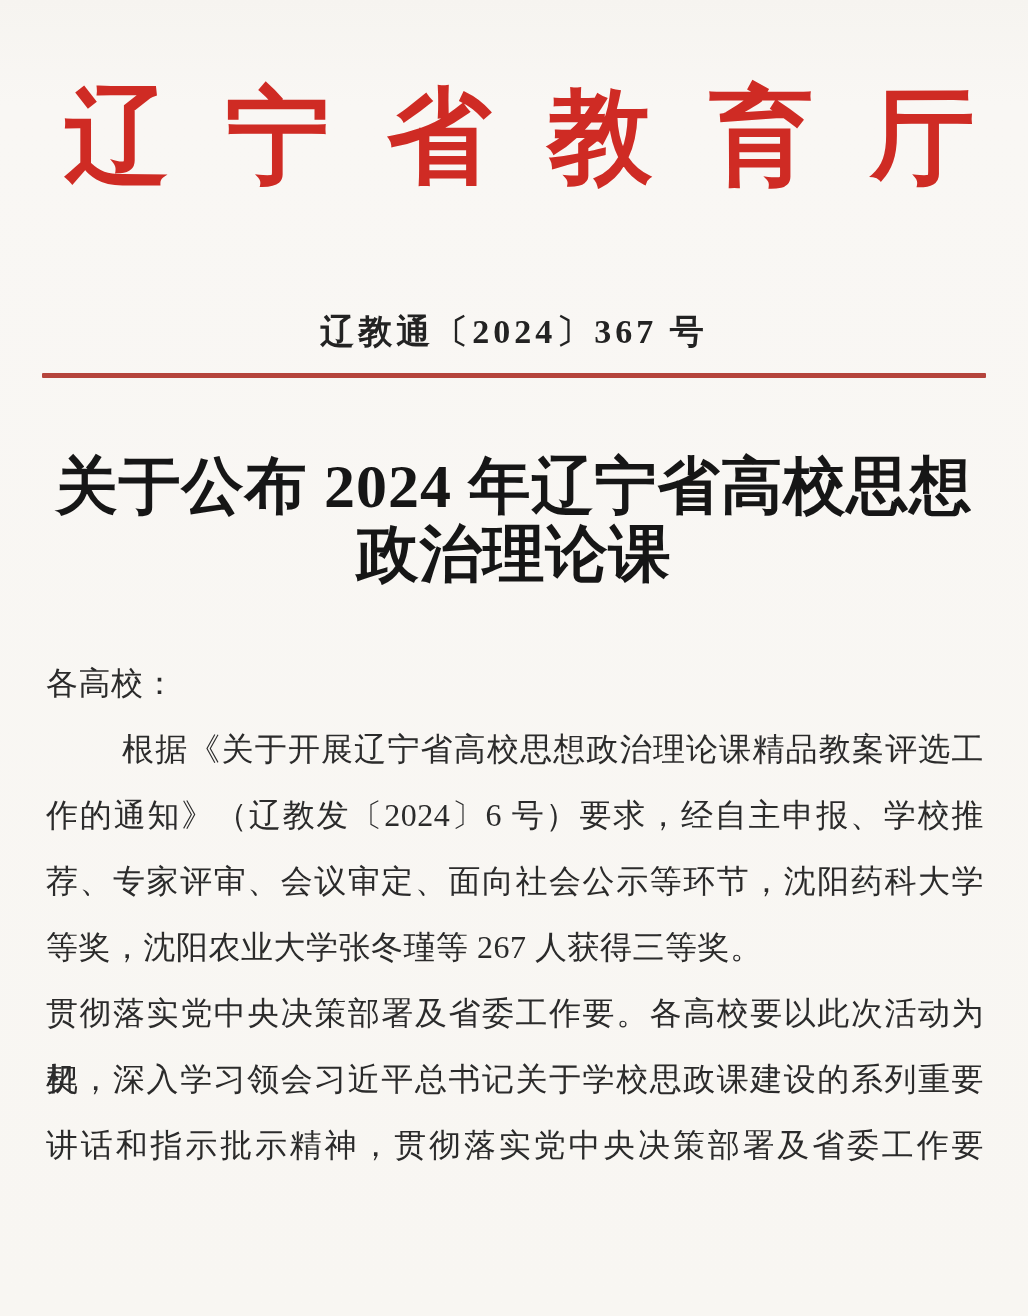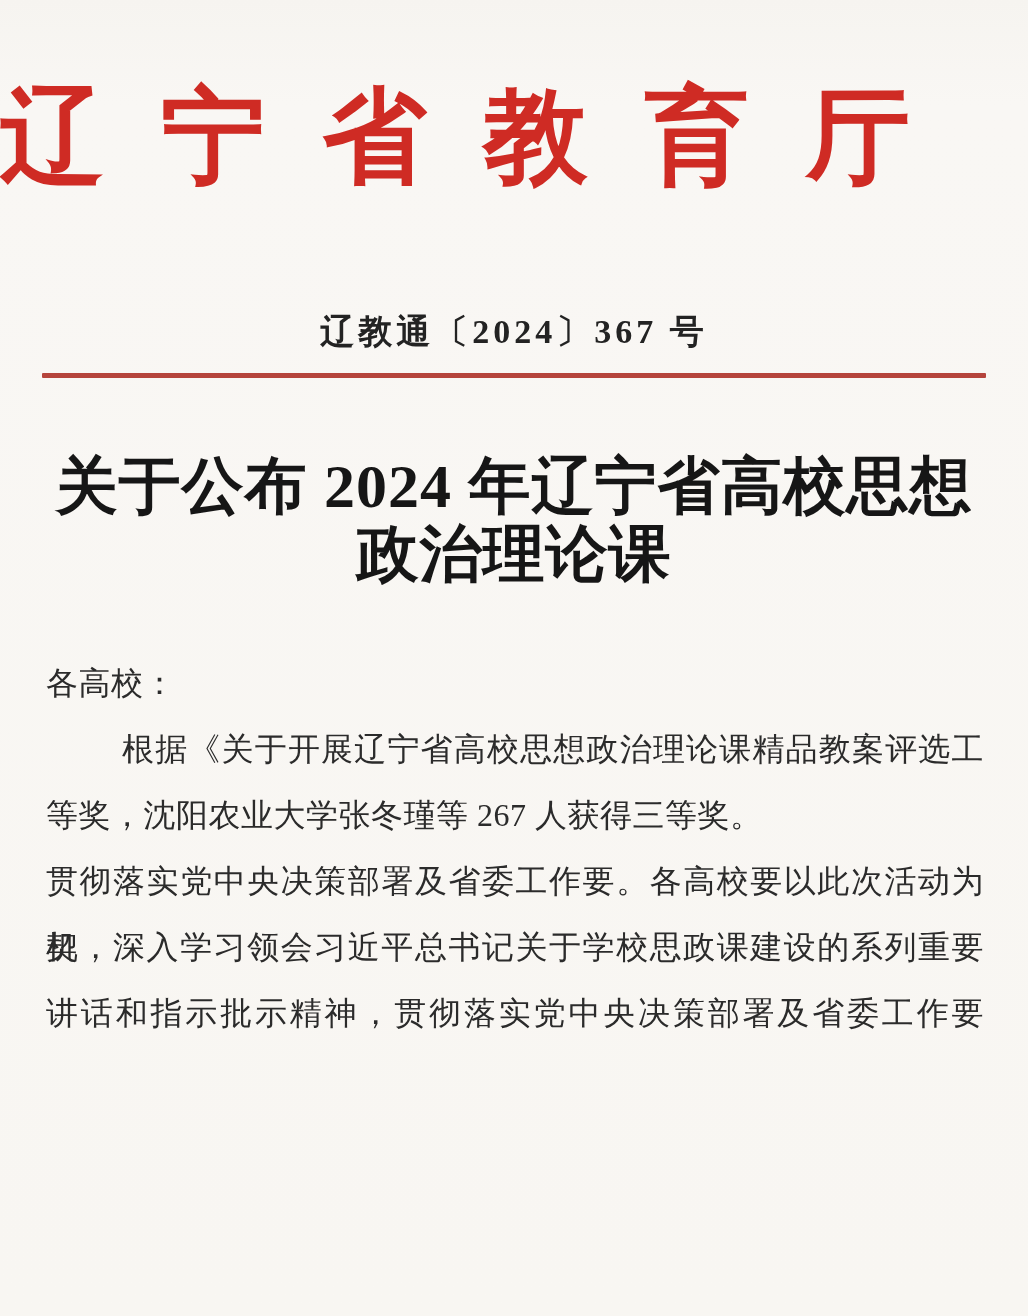--- a/index.html
+++ b/index.html
@@ -15,26 +15,27 @@
     margin: 0 auto;
     background: var(--paper, #f8f6f2);
     background-image: linear-gradient(180deg, #f6f4f0 0%, #f9f7f4 8%, #f8f6f2 100%);
     overflow: hidden;
     box-sizing: border-box;
   }
   .agency-title {
     margin: 0;
     padding-top: 82px;
     display: flex;
-    justify-content: flex-start;
+    justify-content: center;
     color: var(--header-red, #cf2b24);
     font-weight: 700;
     font-size: 104px;
     line-height: 1.05;
     white-space: nowrap;
+    padding-left: 11px;
   }
   .agency-title .agency-text {
     letter-spacing: 0.55em;
     margin-right: -0.55em;
     text-indent: 0;
   }
   .doc-number {
     margin-top: 122px;
     text-align: center;
     font-size: 34px;
@@ -98,20 +99,22 @@
 
   <h2 class="doc-title">
     <div>关于公布 2024 年辽宁省高校思想政治理论课</div>
   </h2>
 
   <div class="doc-body">
     <div class="salutation">各高校：</div>
 
     <div>
         <div class="doc-line indent justify">根据《关于开展辽宁省高校思想政治理论课精品教案评选工</div>
+        <div class="doc-line justify">作的通知》（辽教发〔2024〕6 号）要求，经自主申报、学校推</div>
+        <div class="doc-line justify">荐、专家评审、会议审定、面向社会公示等环节，沈阳药科大学</div>
         <div class="doc-line">等奖，沈阳农业大学张冬瑾等 267 人获得三等奖。</div>
       </div>
 
     <div>
         <div class="doc-line justify">贯彻落实党中央决策部署及省委工作要。各高校要以此次活动为契</div>
         <div class="doc-line justify">机，深入学习领会习近平总书记关于学校思政课建设的系列重要</div>
         <div class="doc-line justify">讲话和指示批示精神，贯彻落实党中央决策部署及省委工作要</div>
       </div>
   </div>
 

